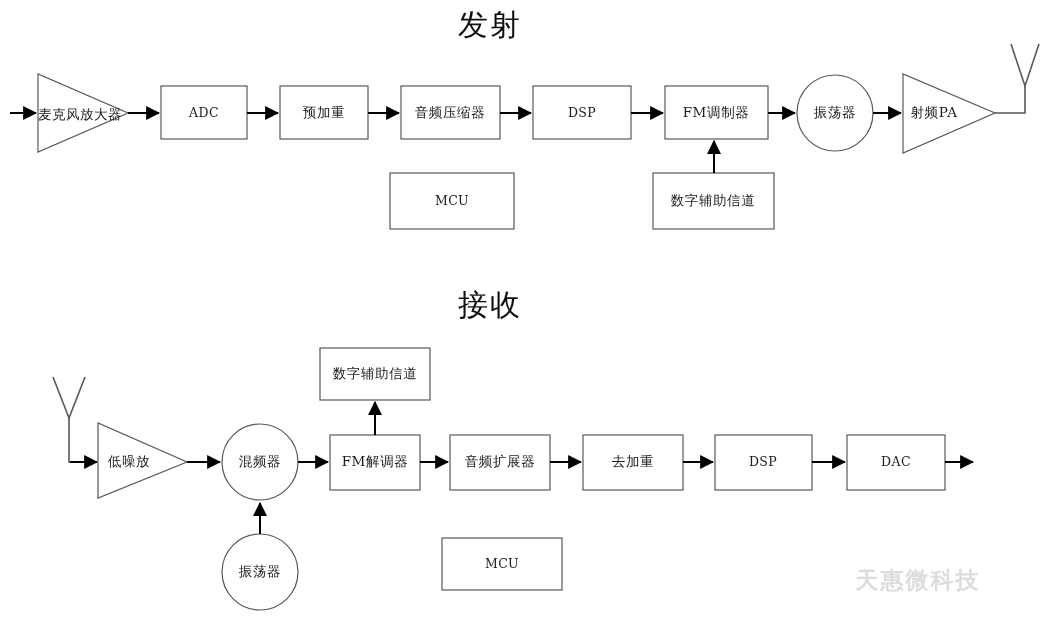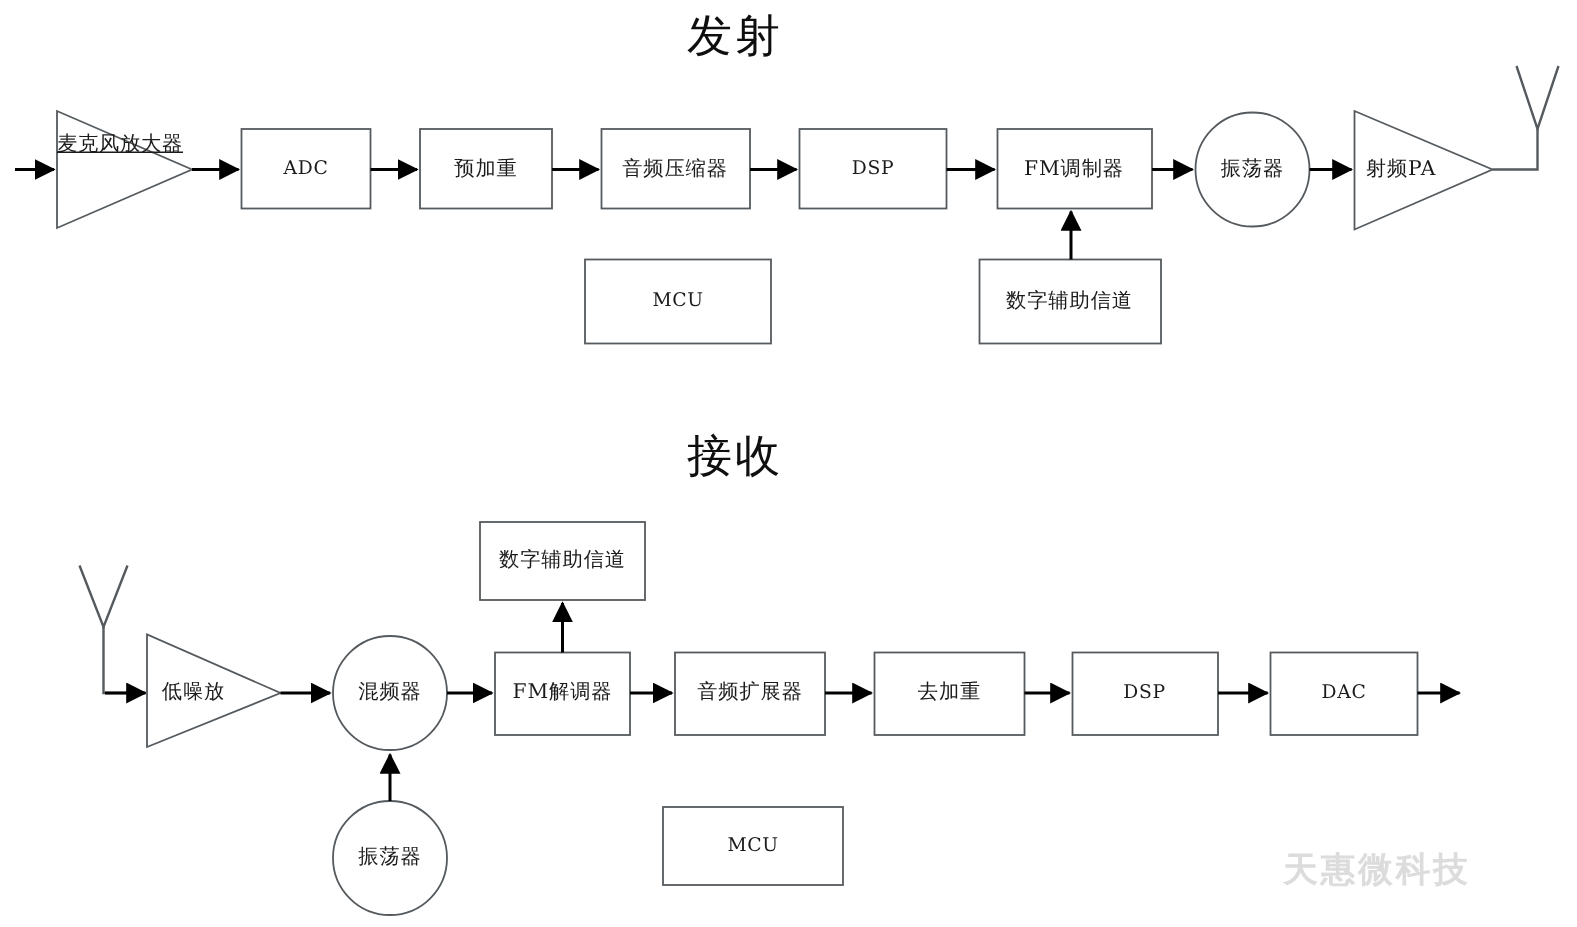--- a/index.html
+++ b/index.html
@@ -145,15 +145,15 @@
     <text class="lbl lbl-en" x="896" y="462">DAC</text>
 
     <line class="conn" x1="945" y1="462" x2="973" y2="462" marker-end="url(#arrow)"></line>
 
     <rect class="shape" x="442" y="538" width="120" height="52"></rect>
     <text class="lbl lbl-en" x="502" y="564">MCU</text>
 
     <text class="watermark" x="918" y="581">天惠微科技</text>
   </svg>
 
-  <div class="tri-label-wrap" style="left:34px;top:88px;width:92px;text-decoration:underline;">麦克风放大器</div>
+  <div class="tri-label-wrap" style="left:34px;top:106px;width:92px;">麦克风放大器</div>
 
 </div>
 
 </body></html>

